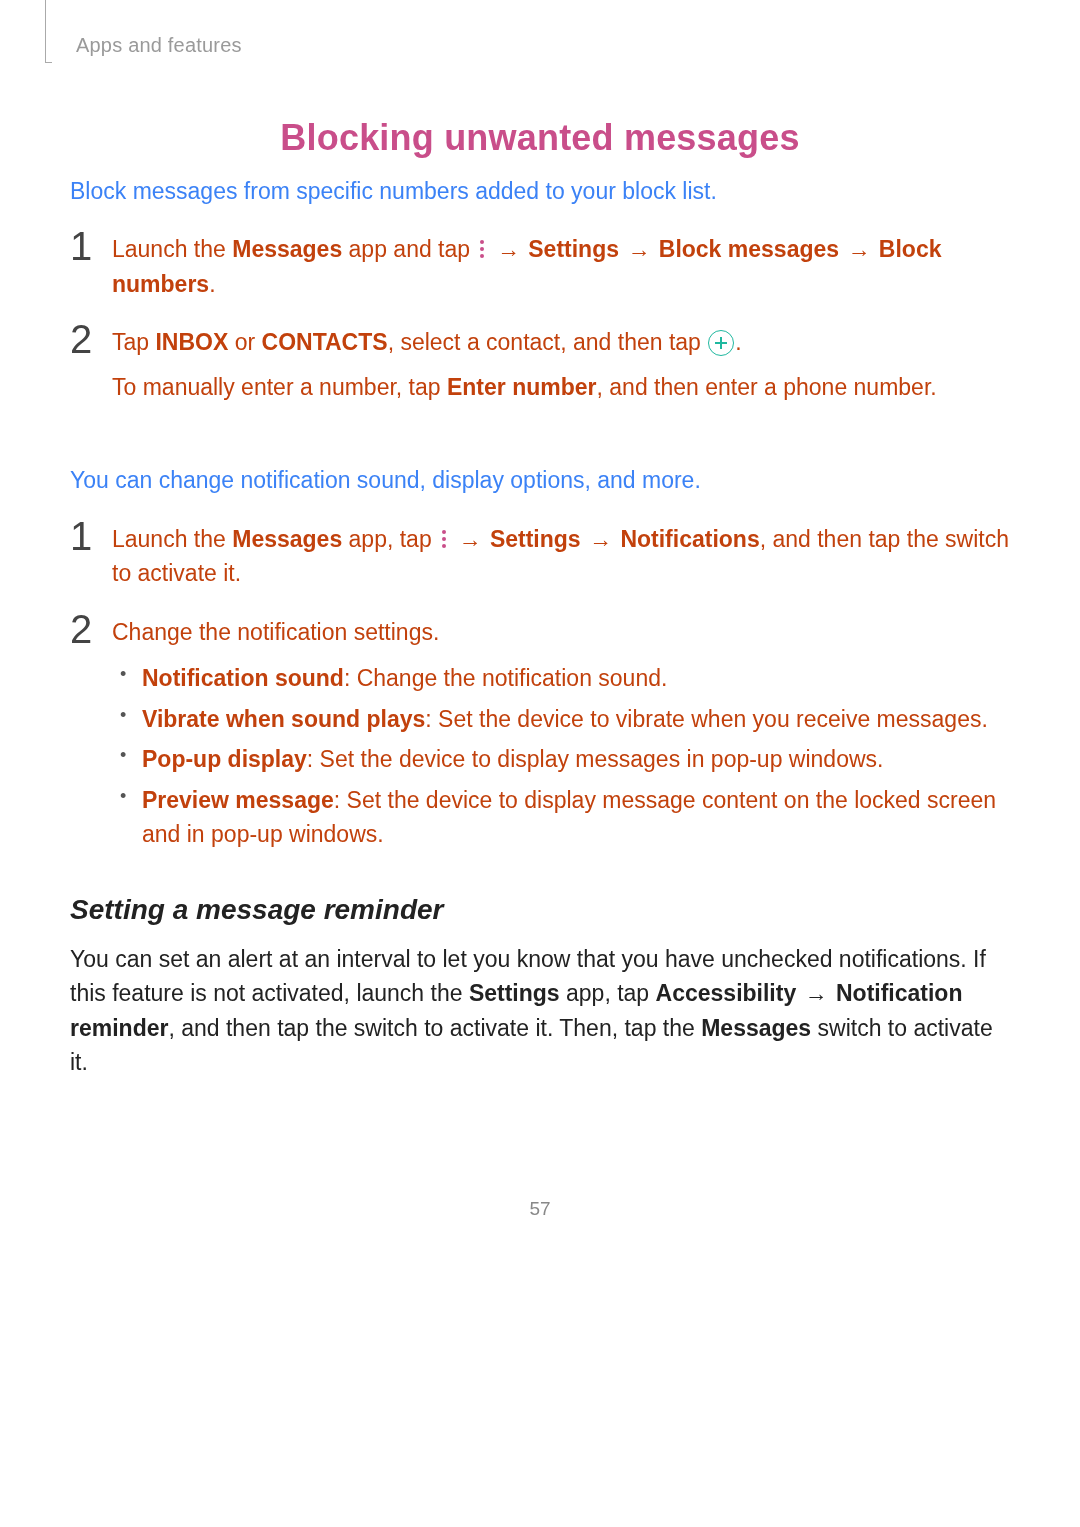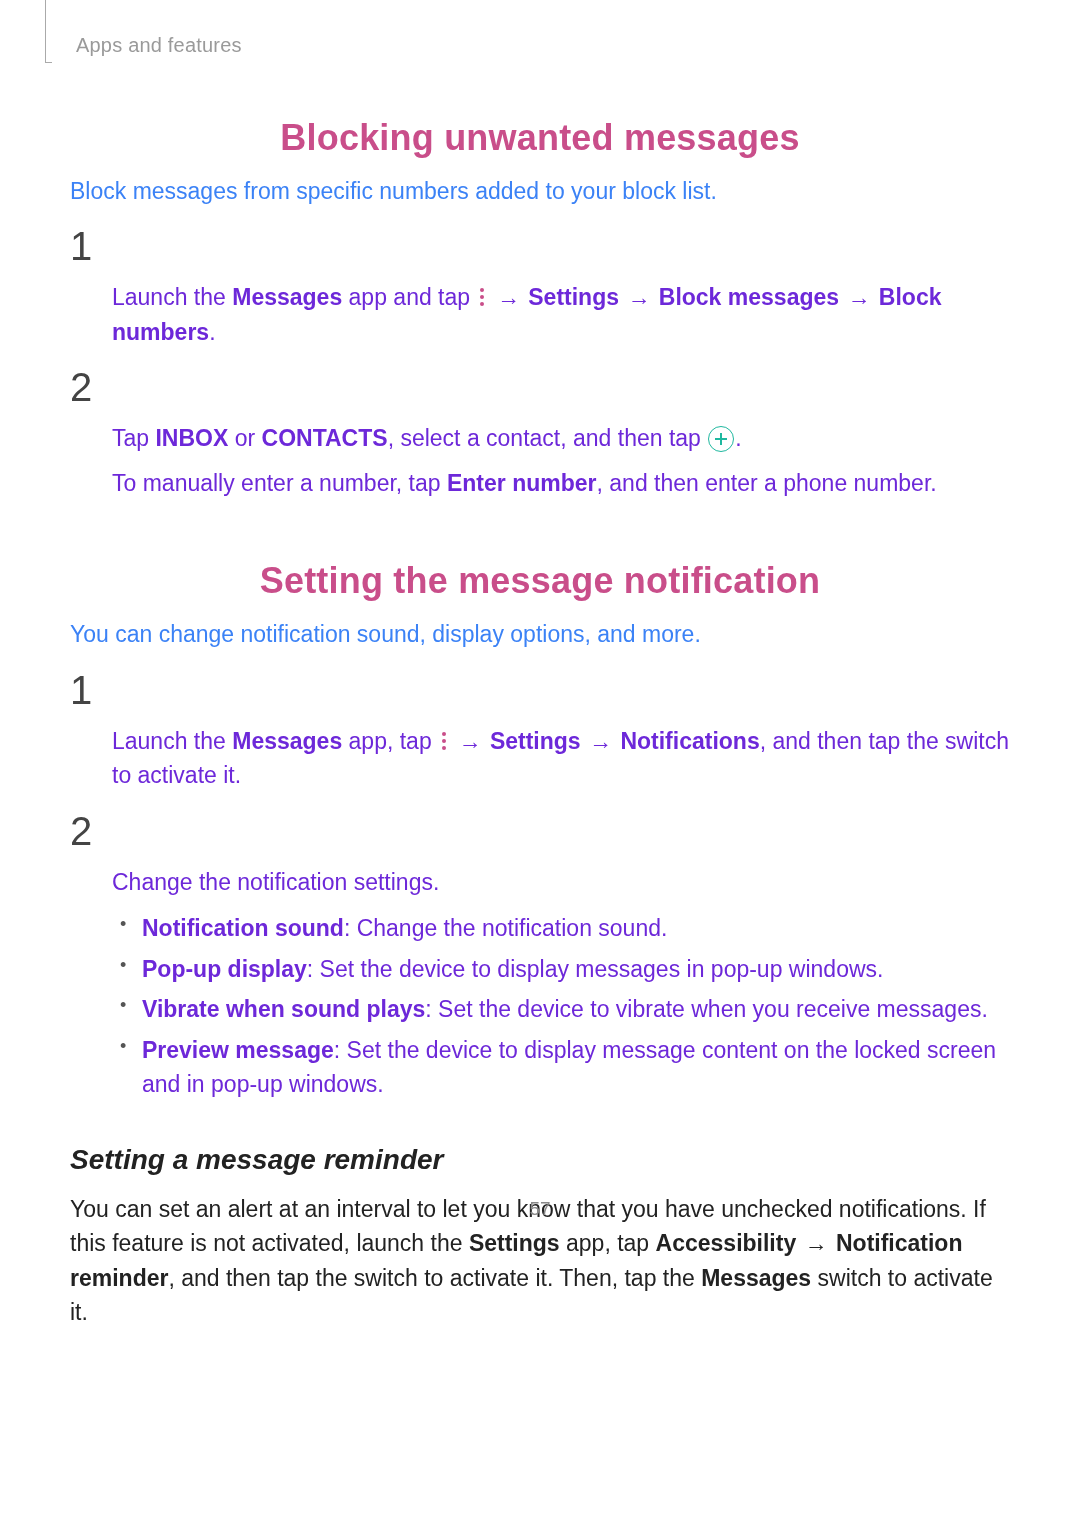--- a/index.html
+++ b/index.html
@@ -62,22 +62,21 @@
     font-weight: 400;
     width: 42px;
     flex-shrink: 0;
     font-family: "Segoe UI Light", "Helvetica Neue", Arial, sans-serif;
     margin-top: -6px;
   }
   .step-body {
     font-size: 23px;
     line-height: 1.5;
     flex: 1;
-    color: #6d28d9;
-    margin-top: 48px;
+    color: #c2410c;
   }
   .step-body p { margin: 0 0 10px 0; }
   .b { font-weight: 700; }
   .arrow {
     display: inline-block;
     padding: 0 2px;
   }
   .more-icon {
     display: inline-block;
     vertical-align: -2px;
@@ -181,21 +180,20 @@
         <span>Tap </span><span class="b">INBOX</span><span> or </span><span class="b">CONTACTS</span><span>, select a contact, and then tap </span><span class="plus-icon"></span><span>.</span>
       </p>
       <p>
         <span>To manually enter a number, tap </span><span class="b">Enter number</span><span>, and then enter a phone number.</span>
       </p>
     </div>
   </div>
 
   <div class="section-gap"></div>
 
-  <h1 class="h1">Setting the message notification</h1>
   <p class="intro">You can change notification sound, display options, and more.</p>
 
   <div class="step">
     <div class="step-num">1</div>
     <div class="step-body">
       <p>
         <span>Launch the </span><span class="b">Messages</span><span> app, tap </span><span class="more-icon"><svg width="8" height="20" viewBox="0 0 8 20">
               <circle cx="4" cy="3" r="2" fill="#c94e8a"></circle>
               <circle cx="4" cy="10" r="2" fill="#c94e8a"></circle>
               <circle cx="4" cy="17" r="2" fill="#c94e8a"></circle>
@@ -203,22 +201,22 @@
       </p>
     </div>
   </div>
 
   <div class="step">
     <div class="step-num">2</div>
     <div class="step-body">
       <p>Change the notification settings.</p>
       <ul class="bullets">
         <li><span class="b">Notification sound</span><span>: Change the notification sound.</span></li>
+        <li><span class="b">Vibrate when sound plays</span><span>: Set the device to vibrate when you receive messages.</span></li>
         <li><span class="b">Pop-up display</span><span>: Set the device to display messages in pop-up windows.</span></li>
-        <li><span class="b">Vibrate when sound plays</span><span>: Set the device to vibrate when you receive messages.</span></li>
         <li><span class="b">Preview message</span><span>: Set the device to display message content on the locked screen and in pop-up windows.</span></li>
       </ul>
     </div>
   </div>
 
   <h2 class="h2">Setting a message reminder</h2>
   <p class="para">
     <span>You can set an alert at an interval to let you know that you have unchecked notifications. If this feature is not activated, launch the </span><span class="b">Settings</span><span> app, tap </span><span class="b">Accessibility</span> <span class="arrow">→</span> <span class="b">Notification reminder</span><span>, and then tap the switch to activate it. Then, tap the </span><span class="b">Messages</span><span> switch to activate it.</span>
   </p>
 

